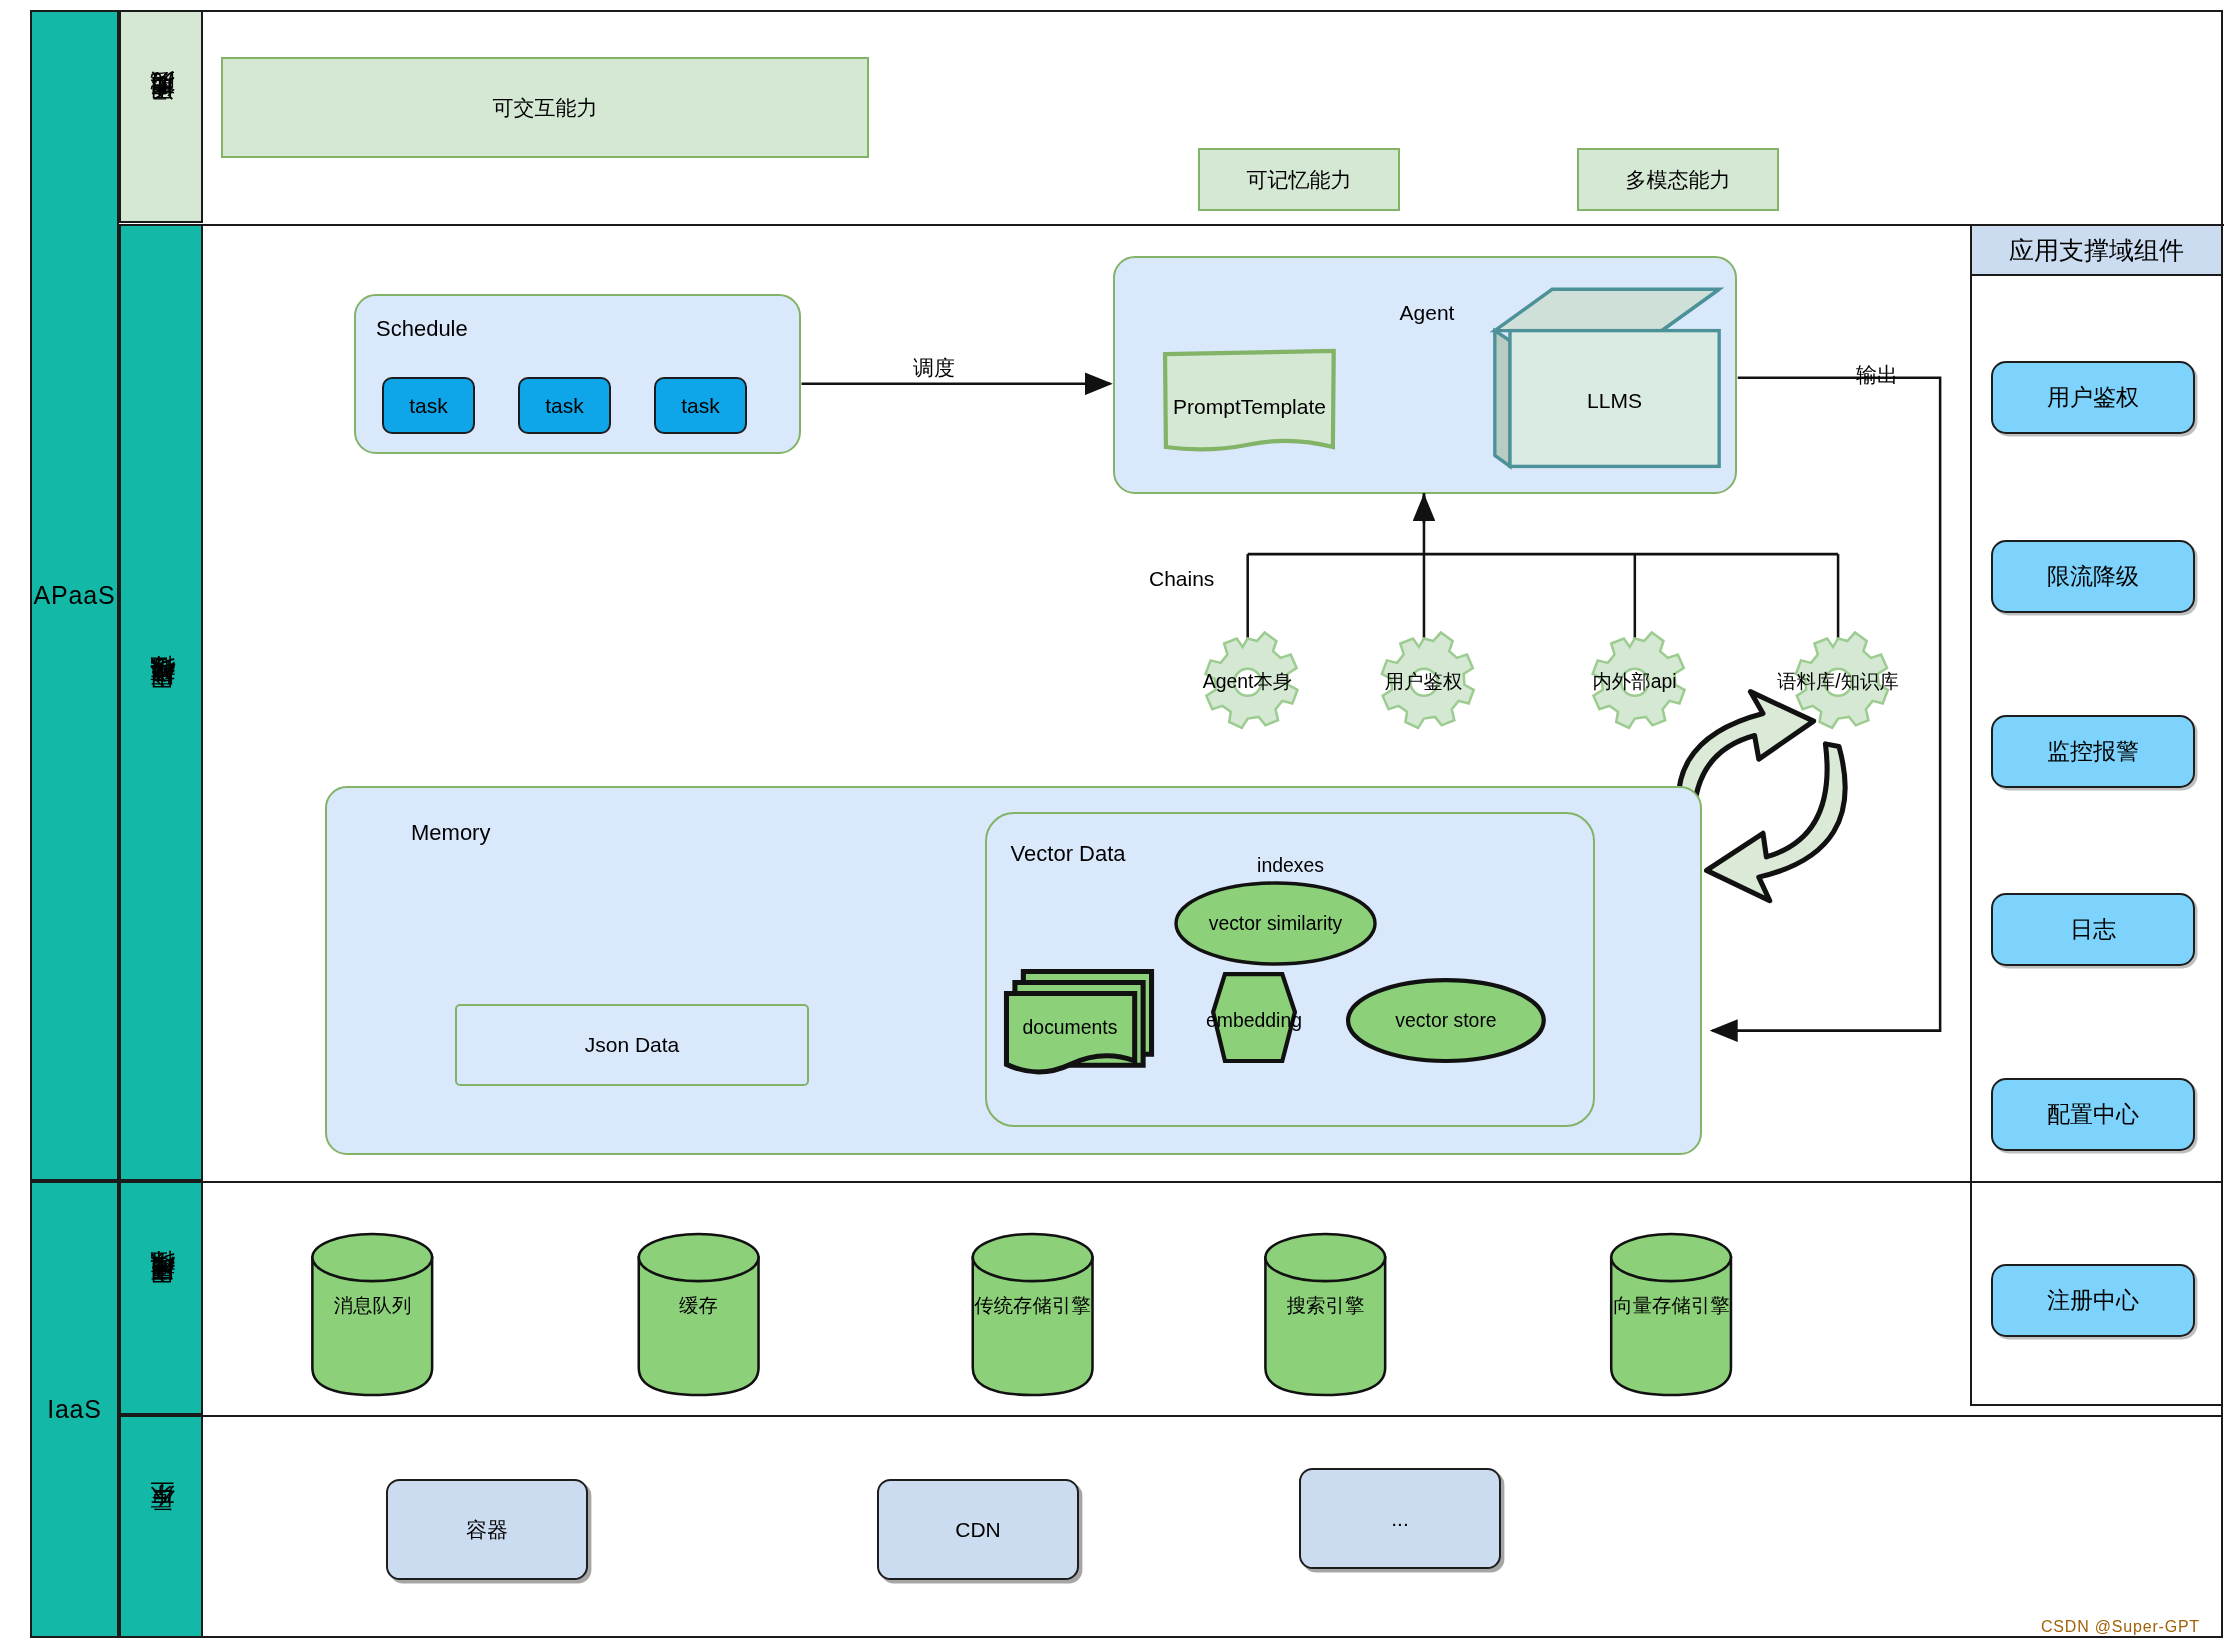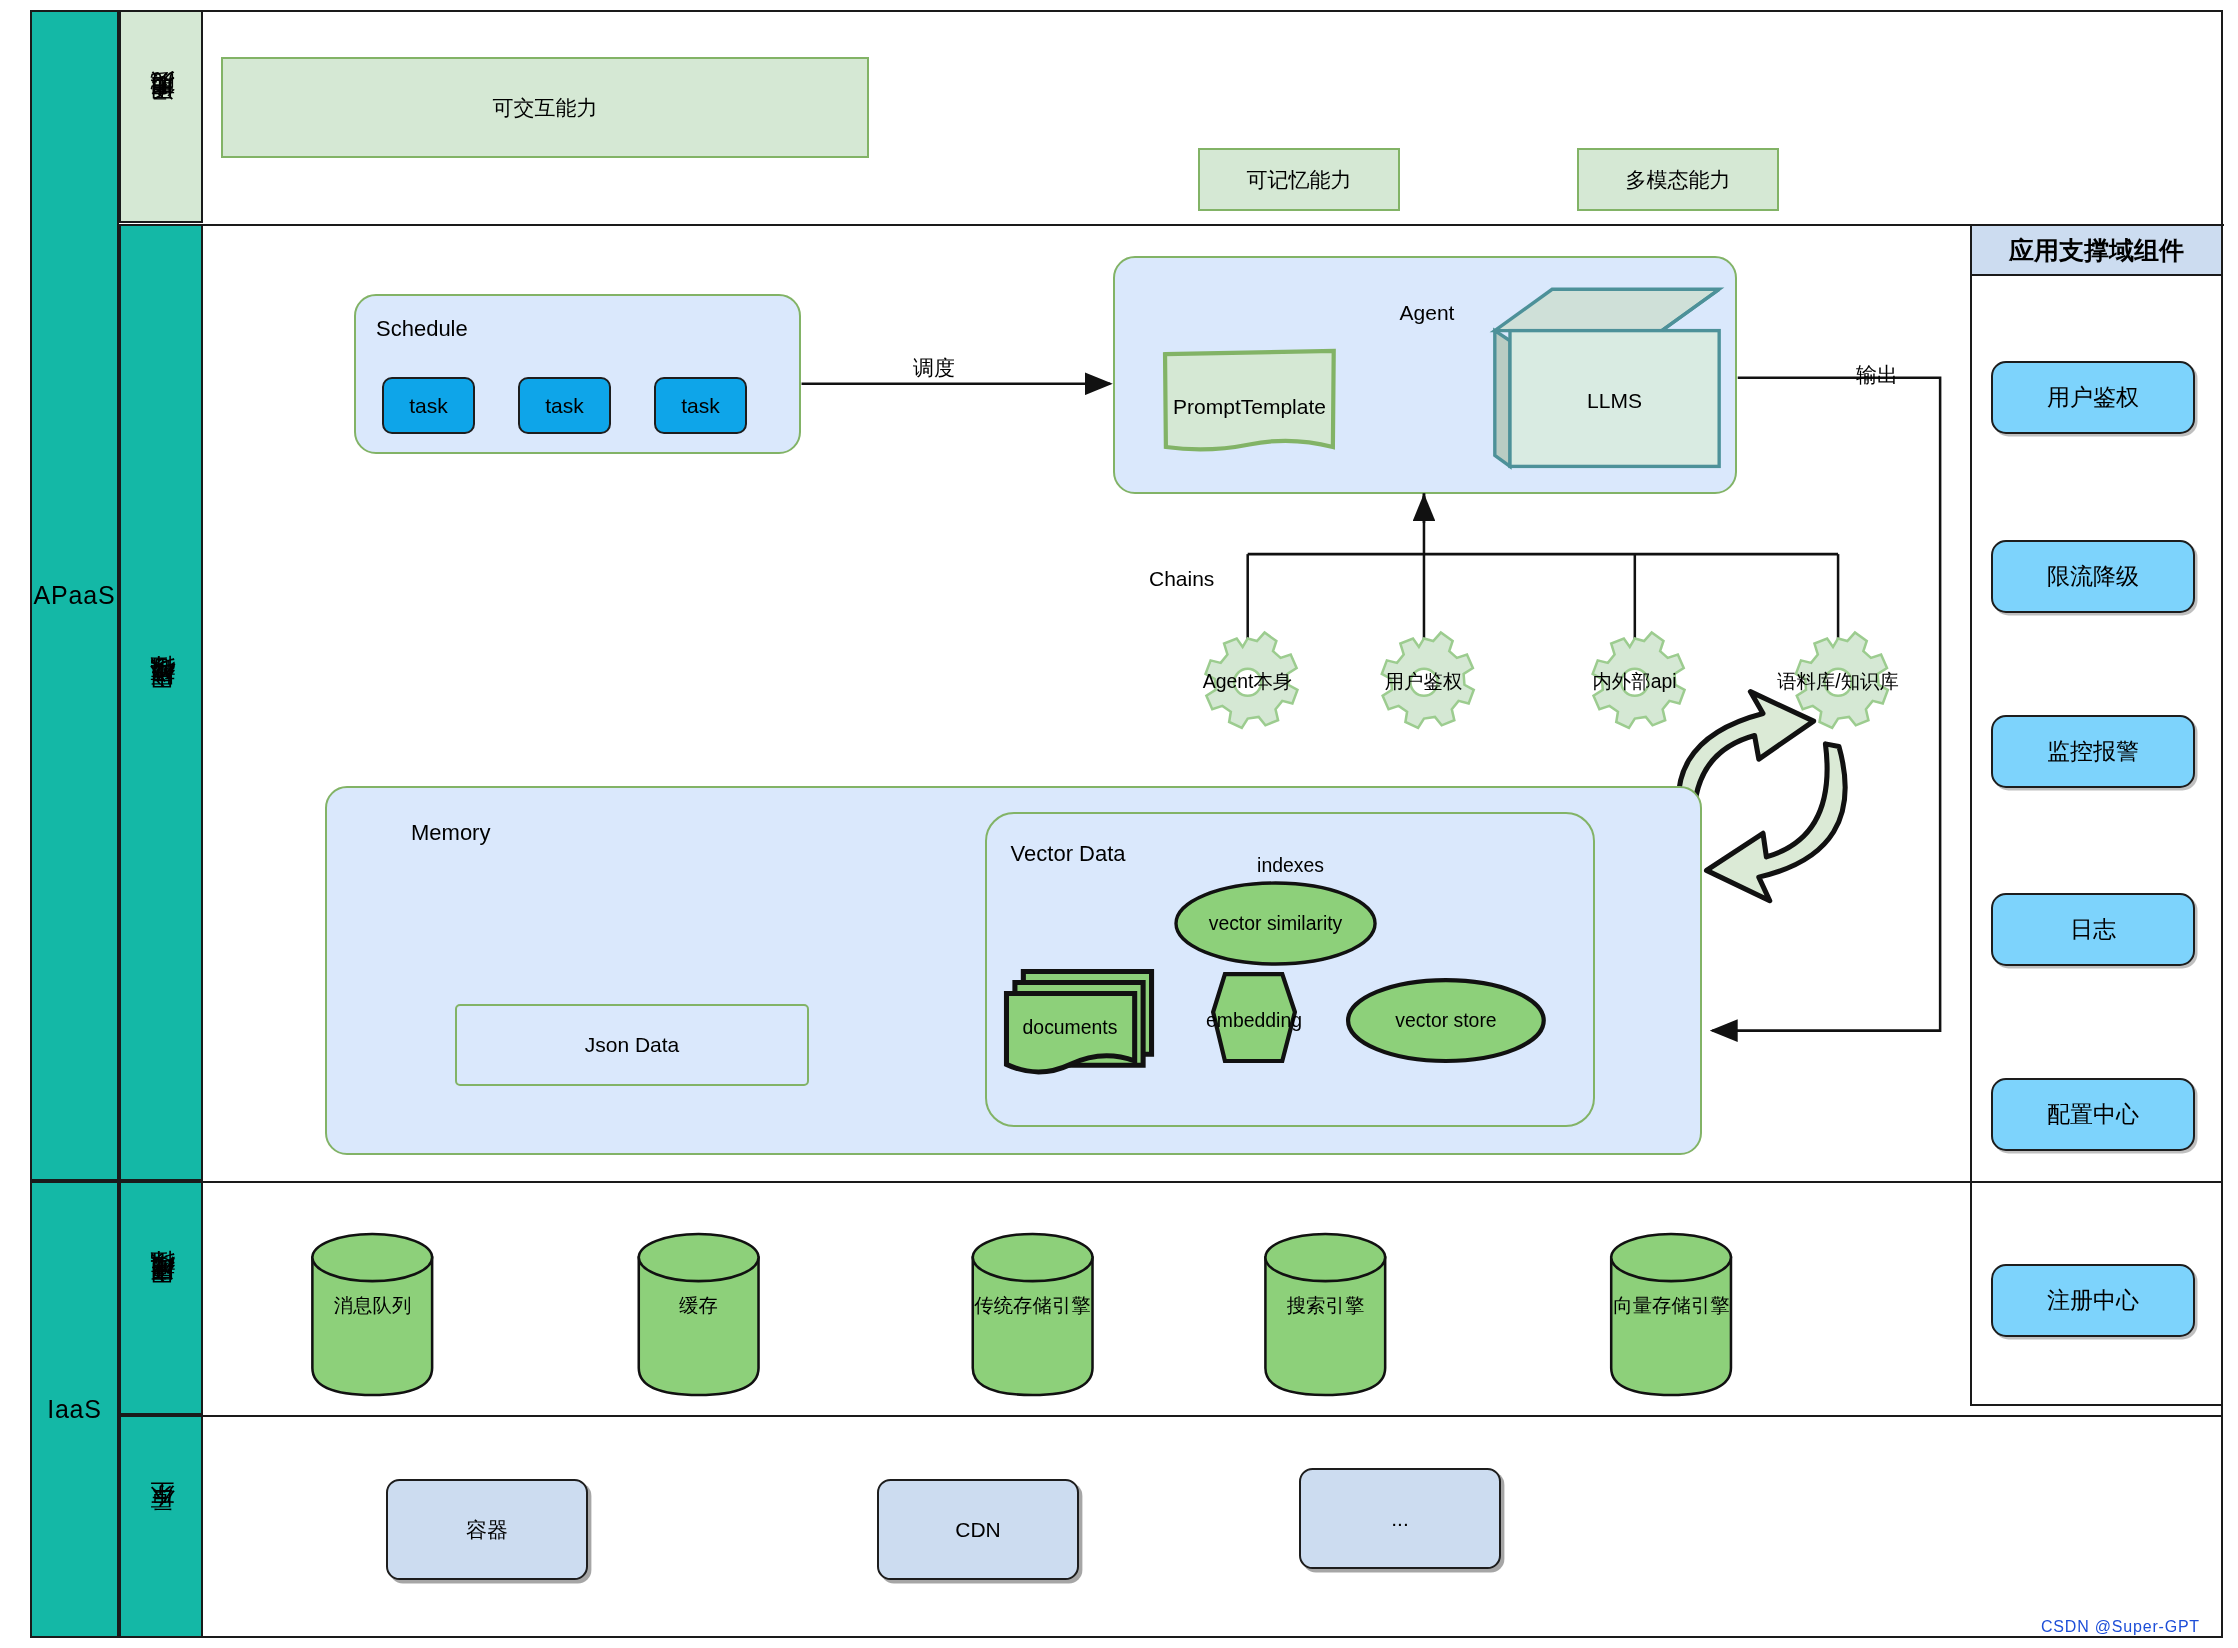--- a/index.html
+++ b/index.html
@@ -42,24 +42,24 @@
   }
 
   .t-cn{font-size:21px;}
   .t-en{font-size:21px;}
   .t-sm{font-size:19.4px;}
   .t-hdr{font-size:23px;}
 
   .sec-title{position:absolute;font-size:22px;}
 
   
-  .support-hdr{background:#ccdcf0;border:2.5px solid #1a1a1a;font-size:25px;font-weight:bold;}
+  .support-hdr{background:#ccdcf0;border:2.5px solid #1a1a1a;font-size:25px;}
 
   svg{position:absolute;top:0;left:0;overflow:visible;}
-  .wm{position:absolute;font-size:16px;color:#1d4ed8;letter-spacing:0.8px;}
+  .wm{position:absolute;font-size:16px;color:#a16207;letter-spacing:0.8px;}
 </style>
 </head>
 <body>
 
 <div id="canvas">
 
   <div class="abs frame" style="left:30px;top:10px;width:2193px;height:1628px;"></div>
 
   <div class="abs" style="left:119px;top:224px;width:2105px;height:0;border-top:2.5px solid #1a1a1a;"></div>
   <div class="abs" style="left:30px;top:1181px;width:2193px;height:0;border-top:2.5px solid #1a1a1a;"></div>

